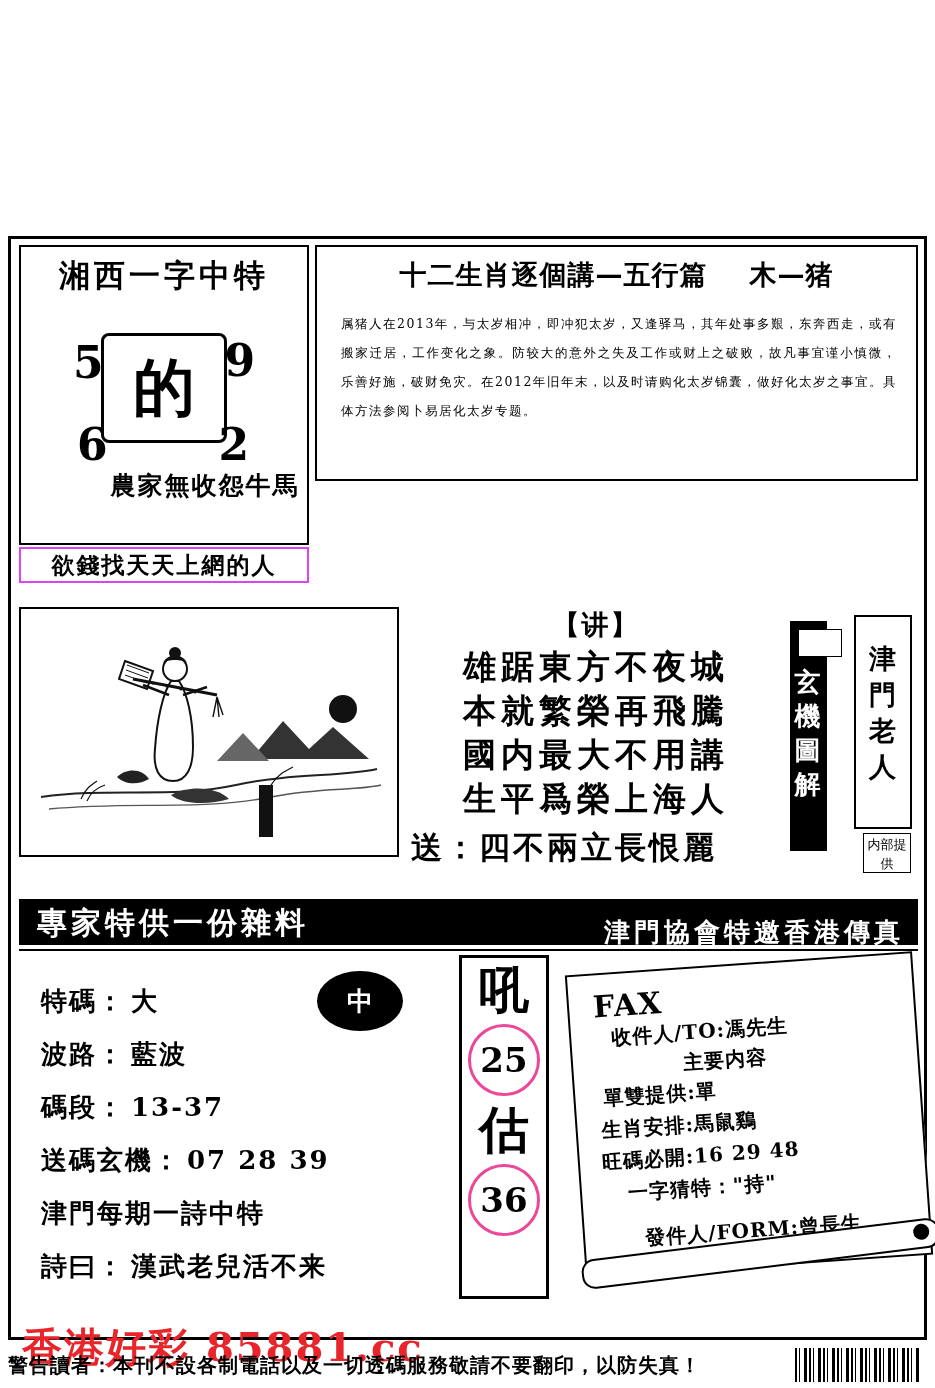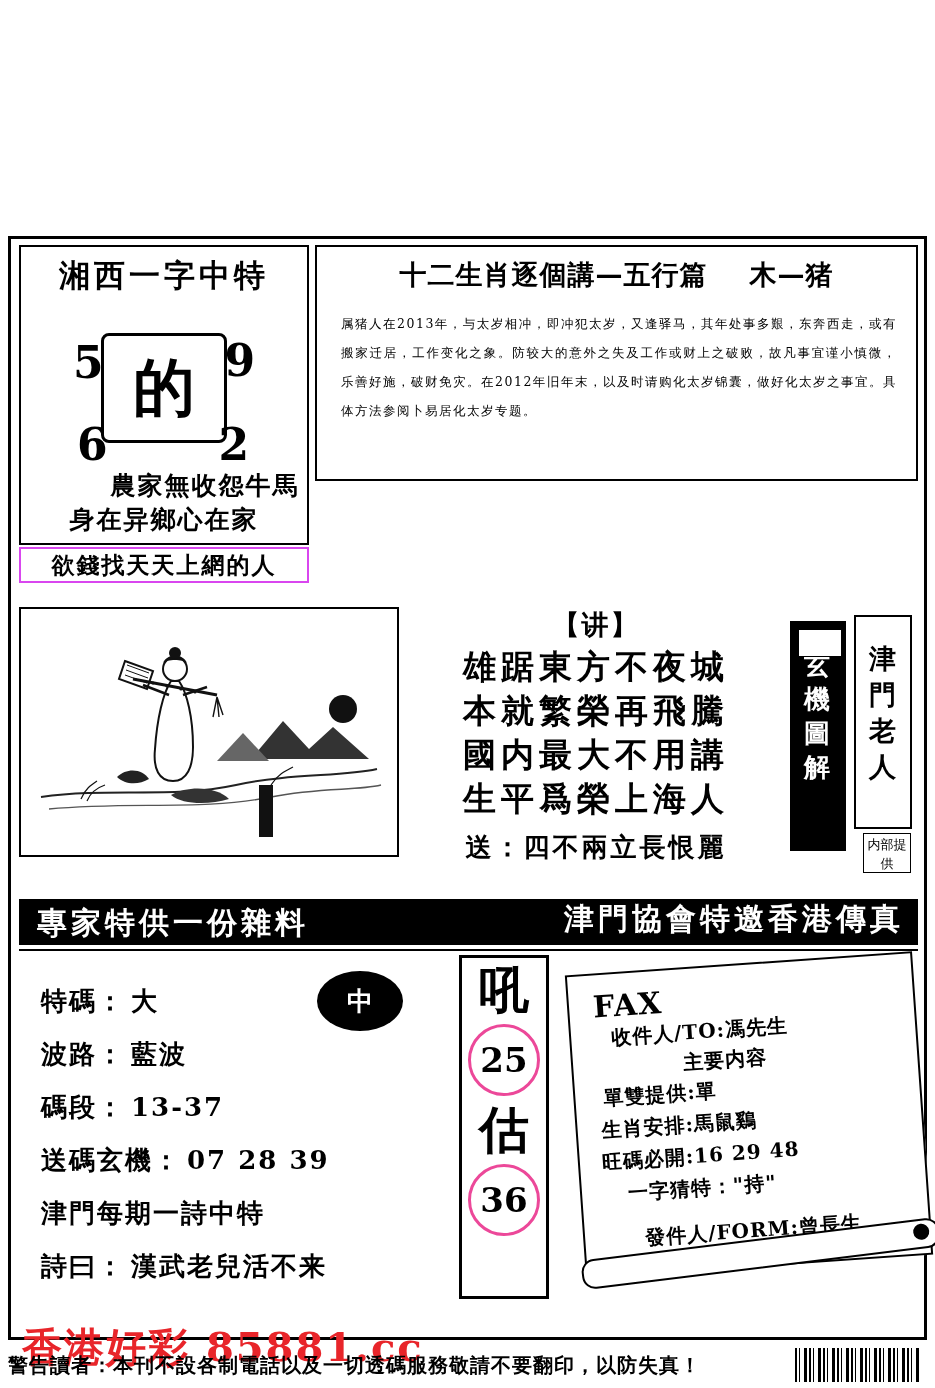--- a/index.html
+++ b/index.html
@@ -58,34 +58,34 @@
   .br-head .sp{display:inline-block;width:42px;}
   .br-body{position:absolute;left:24px;top:62px;width:556px;
     font-family:"DejaVu Serif","Liberation Serif",serif;font-size:12.5px;line-height:29px;
     text-align:justify;letter-spacing:1.5px;color:#000;}
 
   
   .pic-box{position:absolute;left:8px;top:368px;width:380px;height:250px;border:2px solid #000;box-sizing:border-box;background:#fff;}
   .verse{position:absolute;left:400px;top:368px;width:370px;}
   .verse-tag{text-align:center;font-family:"DejaVu Serif","Liberation Serif",serif;font-weight:bold;font-size:27px;margin-bottom:2px;letter-spacing:2px;}
   .verse-line{text-align:center;font-family:"DejaVu Serif","Liberation Serif",serif;font-weight:bold;font-size:33px;line-height:44px;letter-spacing:5px;}
-  .verse-send{text-align:center;font-family:"DejaVu Serif","Liberation Serif",serif;font-weight:bold;font-size:26px;line-height:44px;letter-spacing:3px;margin-top:4px;}
-
-  .seal{position:absolute;left:779px;top:382px;width:56px;height:230px;border:2px solid #000;box-sizing:border-box;background:#000;color:#fff;
-    font-family:"DejaVu Serif","Liberation Serif",serif;font-weight:bold;font-size:26px;line-height:34px;text-align:center;padding-top:25px;letter-spacing:2px;}
+  .verse-send{font-family:"DejaVu Serif","Liberation Serif",serif;font-weight:bold;font-size:31px;line-height:44px;letter-spacing:3px;margin-top:4px;}
+
+  .seal{position:absolute;left:779px;top:382px;width:37px;height:230px;border:2px solid #000;box-sizing:border-box;background:#000;color:#fff;
+    font-family:"DejaVu Serif","Liberation Serif",serif;font-weight:bold;font-size:26px;line-height:34px;text-align:center;padding-top:42px;letter-spacing:2px;}
   .seal .cap{position:absolute;left:6px;top:6px;width:42px;height:26px;background:#fff;border:1px solid #000;}
   .oldman{position:absolute;left:843px;top:376px;width:58px;height:214px;border:2px solid #000;box-sizing:border-box;
     font-family:"DejaVu Serif","Liberation Serif",serif;font-weight:bold;font-size:27px;line-height:36px;text-align:center;padding-top:24px;letter-spacing:1px;}
   .innote{position:absolute;left:852px;top:594px;width:48px;height:40px;border:1.5px solid #000;box-sizing:border-box;
     font-family:"DejaVu Serif","Liberation Serif",serif;font-size:13px;line-height:19px;text-align:center;padding-top:1px;}
 
   
   .banner{position:absolute;left:8px;top:660px;width:899px;height:46px;background:#000;color:#fff;}
   .banner .b1{position:absolute;left:18px;top:4px;font-family:"DejaVu Serif","Liberation Serif",serif;font-weight:bold;font-size:30px;letter-spacing:4px;}
-  .banner .b2{position:absolute;right:14px;top:0;font-family:Liberation Mono, monospace;font-weight:bold;font-size:30px;letter-spacing:4px;}
+  .banner .b2{position:absolute;right:14px;top:16px;font-family:Liberation Mono, monospace;font-weight:bold;font-size:26px;letter-spacing:4px;}
 
   
   .bot{position:absolute;left:8px;top:710px;width:899px;height:388px;border-top:2px solid #000;box-sizing:border-box;}
   .flist{position:absolute;left:22px;top:24px;width:430px;}
   .frow{font-family:"DejaVu Serif","Liberation Serif",serif;font-weight:bold;font-size:26px;line-height:53px;letter-spacing:2px;white-space:nowrap;}
   .frow .lbl{display:inline-block;}
   .frow .val{display:inline-block;margin-left:6px;}
 
   .stamp{position:absolute;left:298px;top:20px;width:86px;height:60px;border-radius:50%;background:#000;color:#fff;
     display:flex;align-items:center;justify-content:center;font-family:"DejaVu Serif","Liberation Serif",serif;font-weight:bold;font-size:26px;}
@@ -122,21 +122,20 @@
   <div class="frame">
 
     <div class="box-left">
       <div class="bl-title">湘西一字中特</div>
       <div class="bl-n bl-n1">5</div>
       <div class="bl-n bl-n2">9</div>
       <div class="bl-n bl-n3">6</div>
       <div class="bl-n bl-n4">2</div>
       <div class="bl-word">的</div>
       <div class="bl-p1">農家無收怨牛馬</div>
-      <div class="bl-p2">身在异鄉心在家</div>
     </div>
 
     <div class="box-left2">欲錢找天天上網的人</div>
 
     <div class="box-right">
       <div class="br-head">
         <span>十二生肖逐個講—五行篇</span><span class="sp"></span><span>木—猪</span>
       </div>
       <div class="br-body">属猪人在2013年，与太岁相冲，即冲犯太岁，又逢驿马，其年处事多艱，东奔西走，或有搬家迁居，工作变化之象。防较大的意外之失及工作或财上之破败，故凡事宜谨小慎微，乐善好施，破财免灾。在2012年旧年末，以及时请购化太岁锦囊，做好化太岁之事宜。具体方法参阅卜易居化太岁专题。</div>
     </div>

